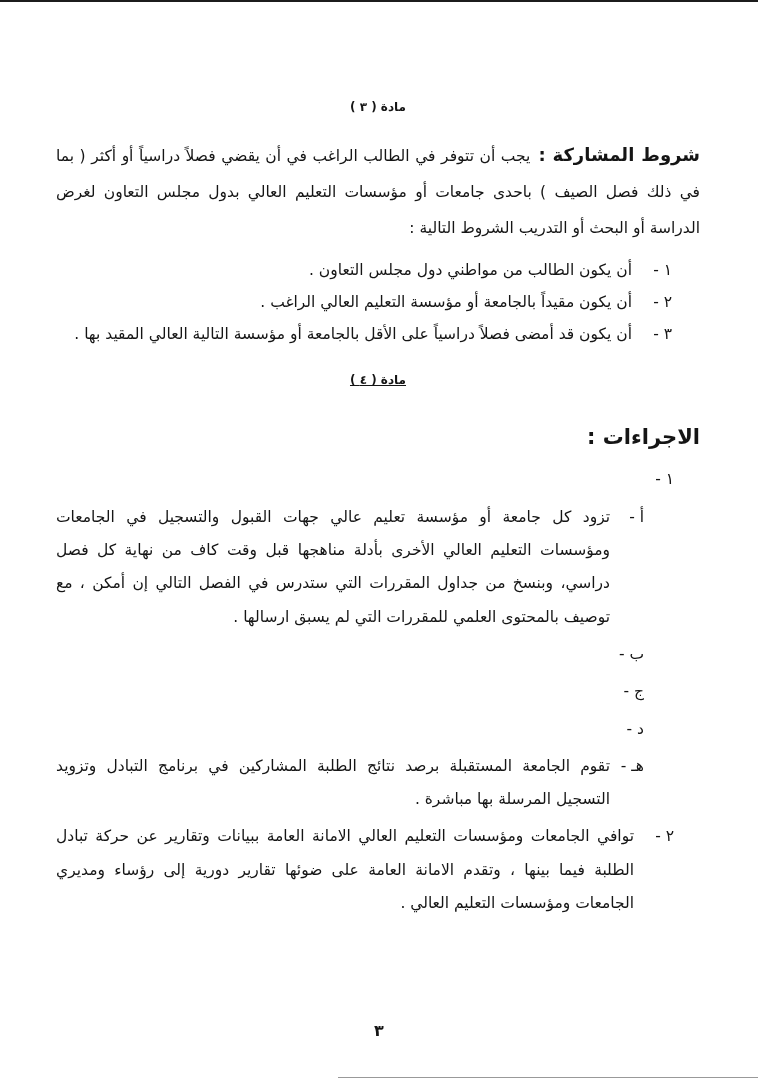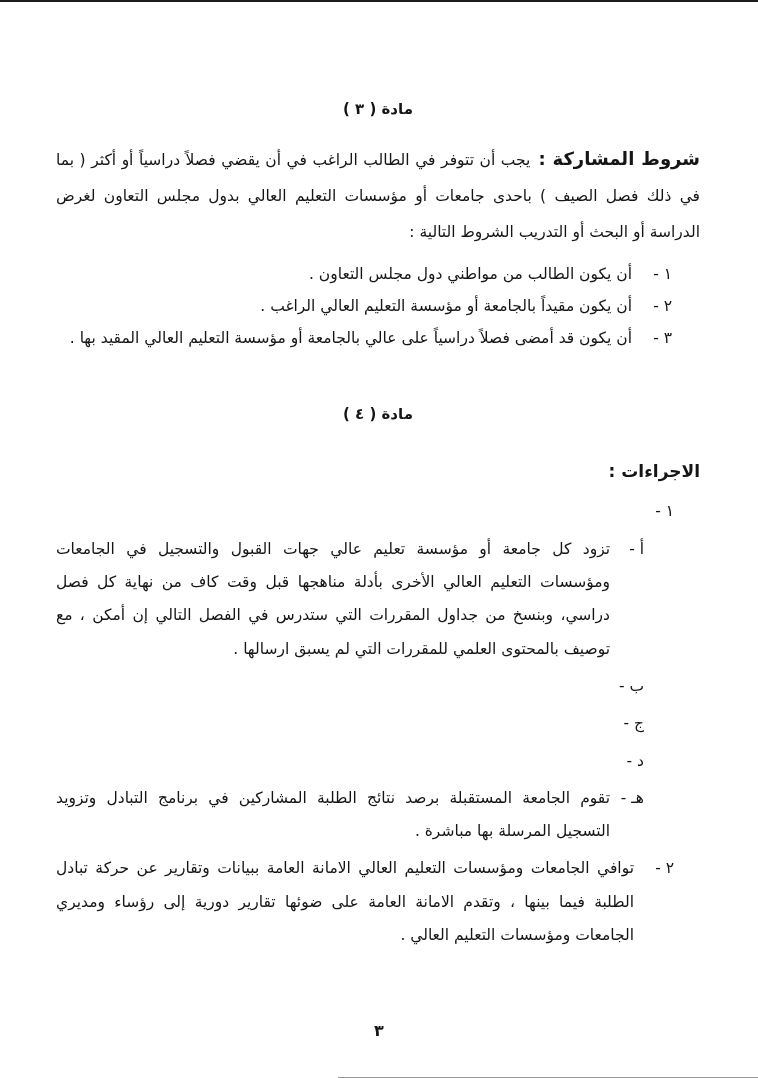--- a/index.html
+++ b/index.html
@@ -21,24 +21,24 @@
     position:absolute;bottom:0;right:0;width:420px;height:1px;
     background:#555;opacity:.6;
   }
   .content{
     position:absolute;
     top:100px;right:58px;left:56px;
   }
   .article-title{
     margin:0 0 20px 0;
     text-align:center;
-    font-size:15px;font-weight:bold;
+    font-size:12px;font-weight:bold;
     letter-spacing:1px;
   }
-  .article-title.art4{margin-top:52px;margin-bottom:38px;}
+  .article-title.art4{margin-top:24px;margin-bottom:38px;text-decoration:underline;}
   .intro{
     margin:0 0 8px 0;
     font-size:15.5px;
     line-height:2.3;
     text-align:justify;
     text-align-last:right;
   }
   .intro-label{
     font-size:18px;font-weight:bold;
     margin-left:8px;
@@ -53,21 +53,21 @@
   }
   .row .marker{flex:0 0 40px;white-space:nowrap;}
   .row .row-text{
     flex:1;
     text-align:justify;
     text-align-last:right;
   }
   .cond-list .row{padding-right:28px;}
   .section-heading{
     margin:0 0 14px 0;
-    font-size:17px;font-weight:bold;
+    font-size:21px;font-weight:bold;
     letter-spacing:1px;
   }
   .proc-list .row{line-height:2.15;margin-bottom:4px;}
   .proc-list .row.lvl1{padding-right:26px;}
   .proc-list .row.lvl2{padding-right:56px;}
   .proc-list .row.lvl2 .marker{flex:0 0 34px;}
   .page-number{
     position:absolute;
     bottom:38px;left:0;right:0;
     text-align:center;
@@ -90,21 +90,21 @@
       <div class="row">
         <span class="marker">١ -</span>
         <span class="row-text">أن يكون الطالب من مواطني دول مجلس التعاون .</span>
       </div>
       <div class="row">
         <span class="marker">٢ -</span>
         <span class="row-text">أن يكون مقيداً بالجامعة أو مؤسسة التعليم العالي الراغب .</span>
       </div>
       <div class="row">
         <span class="marker">٣ -</span>
-        <span class="row-text">أن يكون قد أمضى فصلاً دراسياً على عالي بالجامعة أو مؤسسة التعليم العالي المقيد بها .</span>
+        <span class="row-text">أن يكون قد أمضى فصلاً دراسياً على الأقل بالجامعة أو مؤسسة التالية العالي المقيد بها .</span>
       </div>
     </div>
 
     <h2 class="article-title art4">مادة ( ٤ )</h2>
 
     <h3 class="section-heading">الاجراءات :</h3>
 
     <div class="proc-list">
 
       <div class="row lvl1">

